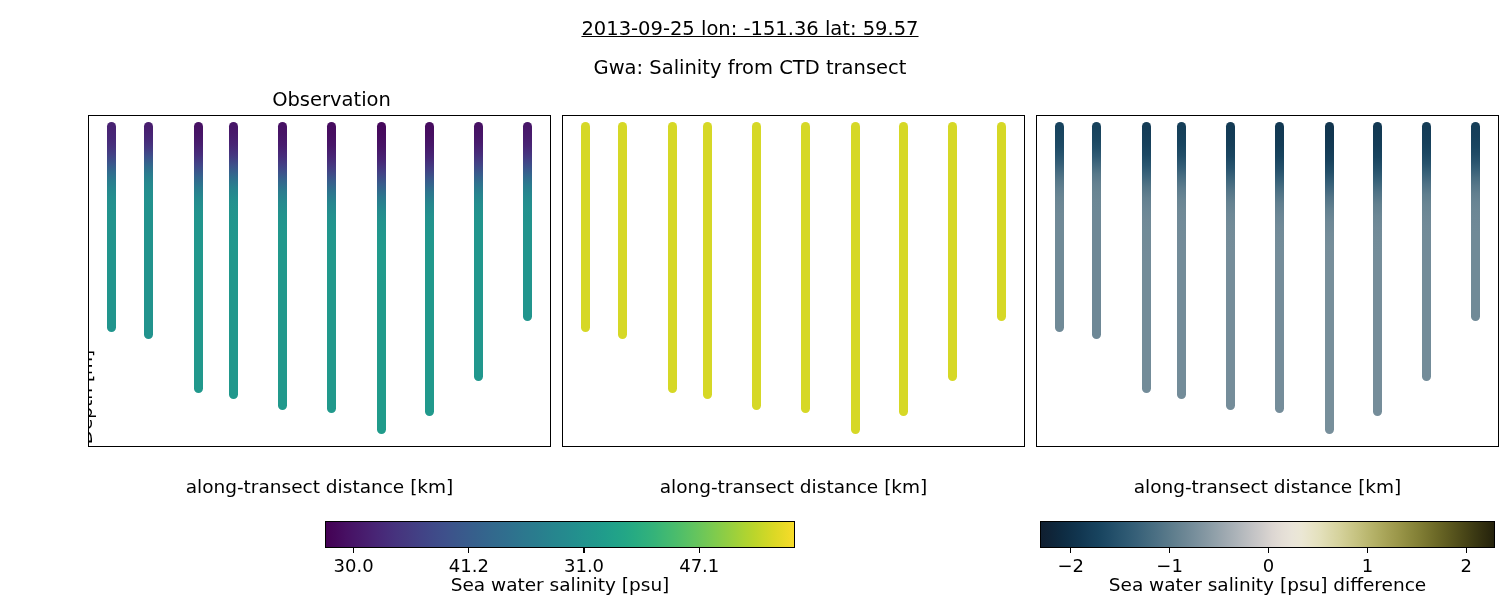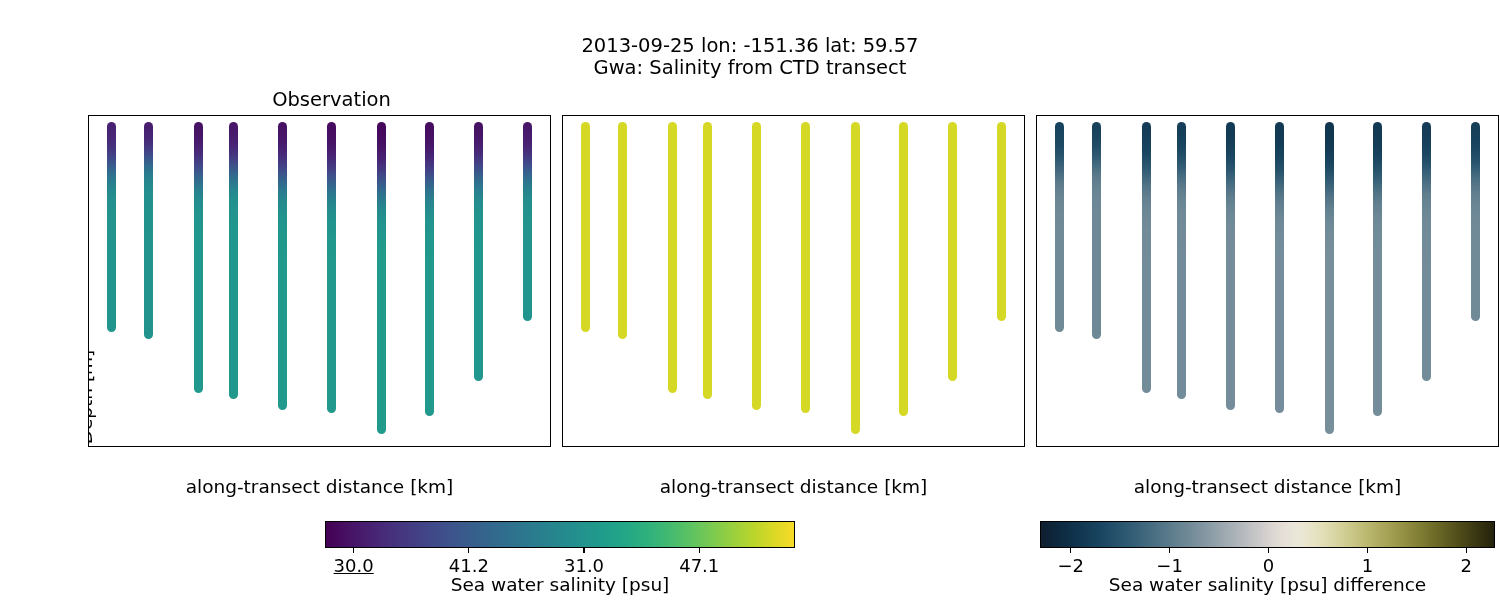--- a/index.html
+++ b/index.html
@@ -3,21 +3,21 @@
 <meta charset="utf-8">
 <style>
   html,body{margin:0;padding:0;background:#ffffff;}
   body{width:1500px;height:600px;overflow:hidden;
        font-family:"DejaVu Sans","Liberation Sans",sans-serif;color:#000;}
   #root{position:relative;width:1500px;height:600px;}
 
   .ttl{position:absolute;left:0;width:1500px;text-align:center;
        font-size:19.5px;color:#000;white-space:pre;}
   #ttl0{top:6px;}
-  #ttl1{top:34px;}
+  #ttl1{top:17px;text-decoration:underline;}
   #ttl2{top:56px;}
 
   .panel{position:absolute;top:115px;height:332px;box-sizing:border-box;
          border:1.3px solid #000;background:#fff;overflow:hidden;}
   .ptitle{position:absolute;top:88px;height:24px;line-height:24px;
           text-align:center;font-size:19.5px;color:#000;}
 
   .cast{position:absolute;width:9px;border-radius:4.5px;}
 
   .ytick{position:absolute;width:9px;height:1.3px;background:#000;left:-9px;}
@@ -117,21 +117,21 @@
       <div class="cast" style="left: 385.395px; top: 6.48571px; height: 258.952px; background: linear-gradient(rgb(20, 60, 86) 0%, rgb(21, 61, 88) 4%, rgb(22, 64, 91) 8%, rgb(27, 71, 98) 12%, rgb(38, 82, 108) 16%, rgb(57, 98, 121) 20%, rgb(78, 113, 133) 24%, rgb(95, 126, 142) 28%, rgb(105, 133, 147) 32%, rgb(110, 136, 150) 36%, rgb(113, 138, 152) 40%, rgb(114, 139, 152) 44%, rgb(114, 139, 153) 48%, rgb(115, 139, 153) 52%, rgb(115, 140, 153) 56%, rgb(115, 140, 153) 60%, rgb(115, 140, 153) 64%, rgb(115, 140, 153) 68%, rgb(115, 140, 153) 72%, rgb(115, 140, 153) 76%, rgb(115, 140, 153) 80%, rgb(115, 140, 153) 84%, rgb(115, 140, 153) 88%, rgb(115, 140, 153) 92%, rgb(115, 140, 153) 96%, rgb(115, 140, 153) 100%);"></div>
       <div class="cast" style="left: 434.132px; top: 6.48571px; height: 198.876px; background: linear-gradient(rgb(21, 62, 88) 0%, rgb(22, 63, 90) 4%, rgb(23, 65, 92) 8%, rgb(25, 69, 96) 12%, rgb(31, 75, 102) 16%, rgb(41, 84, 110) 20%, rgb(55, 96, 120) 24%, rgb(72, 109, 129) 28%, rgb(86, 119, 137) 32%, rgb(97, 127, 143) 36%, rgb(104, 132, 147) 40%, rgb(108, 135, 149) 44%, rgb(110, 136, 150) 48%, rgb(111, 137, 151) 52%, rgb(112, 138, 151) 56%, rgb(112, 138, 151) 60%, rgb(112, 138, 151) 64%, rgb(112, 138, 151) 68%, rgb(112, 138, 151) 72%, rgb(112, 138, 151) 76%, rgb(112, 138, 151) 80%, rgb(112, 138, 151) 84%, rgb(112, 138, 151) 88%, rgb(112, 138, 151) 92%, rgb(112, 138, 151) 96%, rgb(112, 138, 151) 100%);"></div>
     </div>
 
   <div class="xaxlabel" id="xl0" style="left: 88px; width: 463px;">along-transect distance [km]</div>
   <div class="xaxlabel" id="xl1" style="left: 562px; width: 463px;">along-transect distance [km]</div>
   <div class="xaxlabel" id="xl2" style="left: 1036px; width: 463px;">along-transect distance [km]</div>
 
   <div class="cbar" id="cb0" style="left: 325px; width: 470px; top: 521px; background: linear-gradient(to right, rgb(68, 1, 84) 0%, rgb(69, 8, 91) 2.13%, rgb(71, 16, 99) 4.26%, rgb(71, 23, 105) 6.38%, rgb(72, 30, 111) 8.51%, rgb(72, 37, 117) 10.64%, rgb(71, 44, 122) 12.77%, rgb(70, 51, 126) 14.89%, rgb(69, 57, 128) 17.02%, rgb(67, 63, 132) 19.15%, rgb(65, 69, 135) 21.28%, rgb(63, 75, 137) 23.4%, rgb(62, 80, 139) 25.53%, rgb(59, 86, 139) 27.66%, rgb(57, 91, 140) 29.79%, rgb(54, 96, 140) 31.91%, rgb(52, 101, 141) 34.04%, rgb(50, 106, 141) 36.17%, rgb(48, 110, 142) 38.3%, rgb(46, 115, 142) 40.43%, rgb(44, 120, 142) 42.55%, rgb(42, 124, 142) 44.68%, rgb(40, 129, 142) 46.81%, rgb(38, 134, 142) 48.94%, rgb(37, 138, 142) 51.06%, rgb(35, 143, 142) 53.19%, rgb(34, 148, 141) 55.32%, rgb(33, 152, 140) 57.45%, rgb(32, 157, 139) 59.57%, rgb(33, 162, 137) 61.7%, rgb(35, 166, 134) 63.83%, rgb(39, 171, 130) 65.96%, rgb(46, 175, 126) 68.09%, rgb(53, 179, 121) 70.21%, rgb(63, 184, 115) 72.34%, rgb(73, 188, 109) 74.47%, rgb(85, 192, 102) 76.6%, rgb(98, 196, 95) 78.72%, rgb(112, 199, 87) 80.85%, rgb(126, 203, 78) 82.98%, rgb(141, 205, 69) 85.11%, rgb(156, 208, 60) 87.23%, rgb(172, 211, 51) 89.36%, rgb(187, 213, 43) 91.49%, rgb(203, 215, 40) 93.62%, rgb(219, 216, 37) 95.74%, rgb(233, 218, 39) 97.87%, rgb(248, 220, 41) 100%);">
       <div class="cbtick" style="left: 26.9971px;"></div>
-      <div class="cblab" style="left: 27.6471px; text-decoration: underline;">30.0</div>
+      <div class="cblab" style="left: 27.6471px;">30.0</div>
       <div class="cbtick" style="left: 142.193px;"></div>
       <div class="cblab" style="left: 142.843px;">41.2</div>
       <div class="cbtick" style="left: 257.389px;"></div>
       <div class="cblab" style="left: 258.039px;">31.0</div>
       <div class="cbtick" style="left: 372.585px;"></div>
       <div class="cblab" style="left: 373.235px;">47.1</div>
     </div>
   <div class="cbtitle" id="cbt0" style="left: 285px; width: 550px; top: 572px;">Sea water salinity [psu]</div>
 
   <div class="cbar" id="cb1" style="left: 1040px; width: 455px; top: 521px; background: linear-gradient(to right, rgb(16, 31, 48) 0%, rgb(15, 36, 56) 2.13%, rgb(14, 42, 64) 4.26%, rgb(15, 48, 72) 6.38%, rgb(17, 54, 80) 8.51%, rgb(21, 61, 88) 10.64%, rgb(24, 68, 95) 12.77%, rgb(31, 75, 102) 14.89%, rgb(39, 83, 109) 17.02%, rgb(47, 90, 115) 19.15%, rgb(56, 97, 121) 21.28%, rgb(66, 105, 126) 23.4%, rgb(76, 112, 132) 25.53%, rgb(87, 120, 137) 27.66%, rgb(98, 128, 143) 29.79%, rgb(109, 135, 149) 31.91%, rgb(120, 143, 156) 34.04%, rgb(132, 151, 162) 36.17%, rgb(144, 160, 169) 38.3%, rgb(157, 168, 176) 40.43%, rgb(169, 177, 183) 42.55%, rgb(182, 186, 190) 44.68%, rgb(195, 195, 197) 46.81%, rgb(207, 204, 203) 48.94%, rgb(220, 214, 210) 51.06%, rgb(228, 222, 214) 53.19%, rgb(233, 228, 217) 55.32%, rgb(235, 231, 213) 57.45%, rgb(232, 228, 200) 59.57%, rgb(227, 224, 187) 61.7%, rgb(220, 217, 171) 63.83%, rgb(213, 210, 156) 65.96%, rgb(204, 201, 140) 68.09%, rgb(195, 192, 125) 70.21%, rgb(185, 182, 110) 72.34%, rgb(175, 172, 97) 74.47%, rgb(165, 161, 85) 76.6%, rgb(155, 151, 74) 78.72%, rgb(143, 140, 64) 80.85%, rgb(132, 129, 55) 82.98%, rgb(120, 117, 47) 85.11%, rgb(108, 105, 39) 87.23%, rgb(96, 93, 33) 89.36%, rgb(84, 81, 28) 91.49%, rgb(72, 69, 23) 93.62%, rgb(59, 57, 19) 95.74%, rgb(48, 45, 15) 97.87%, rgb(36, 34, 12) 100%);">

